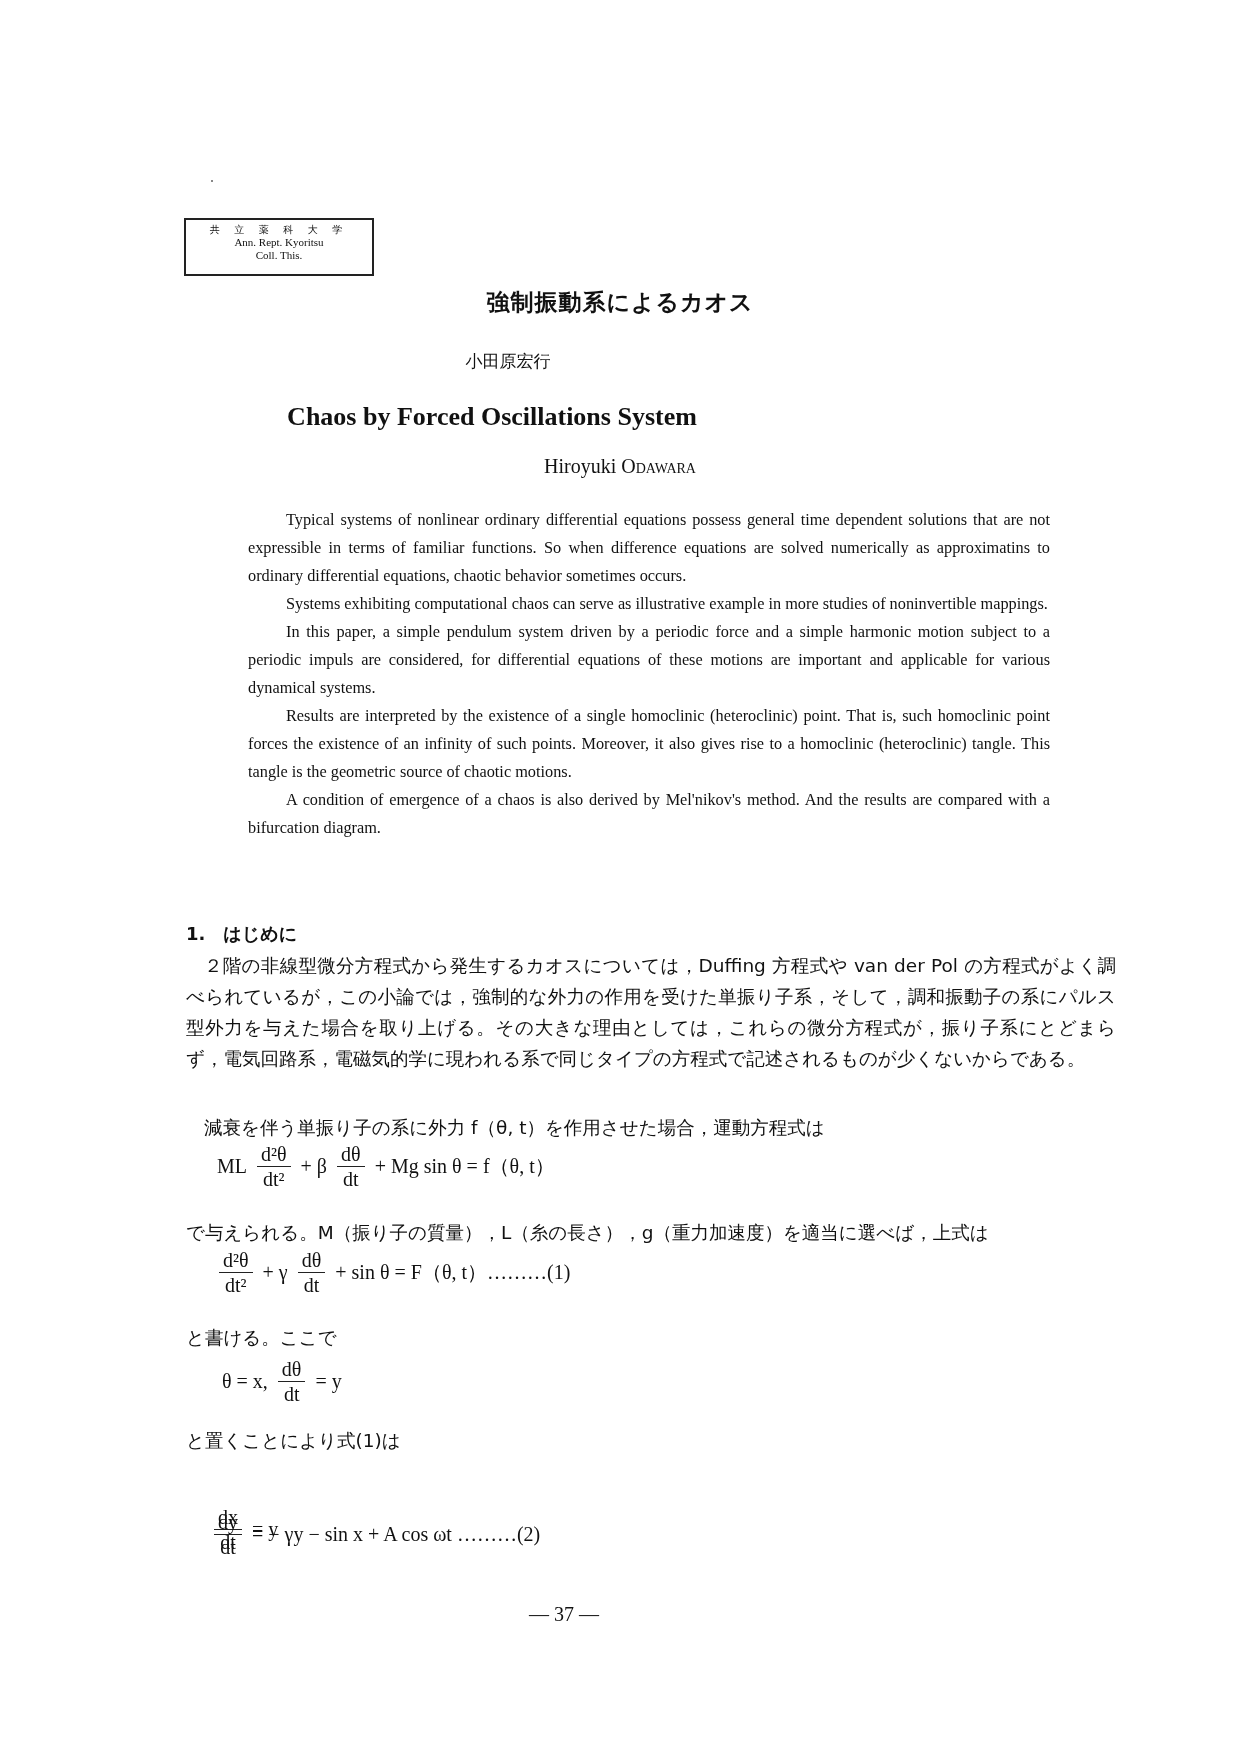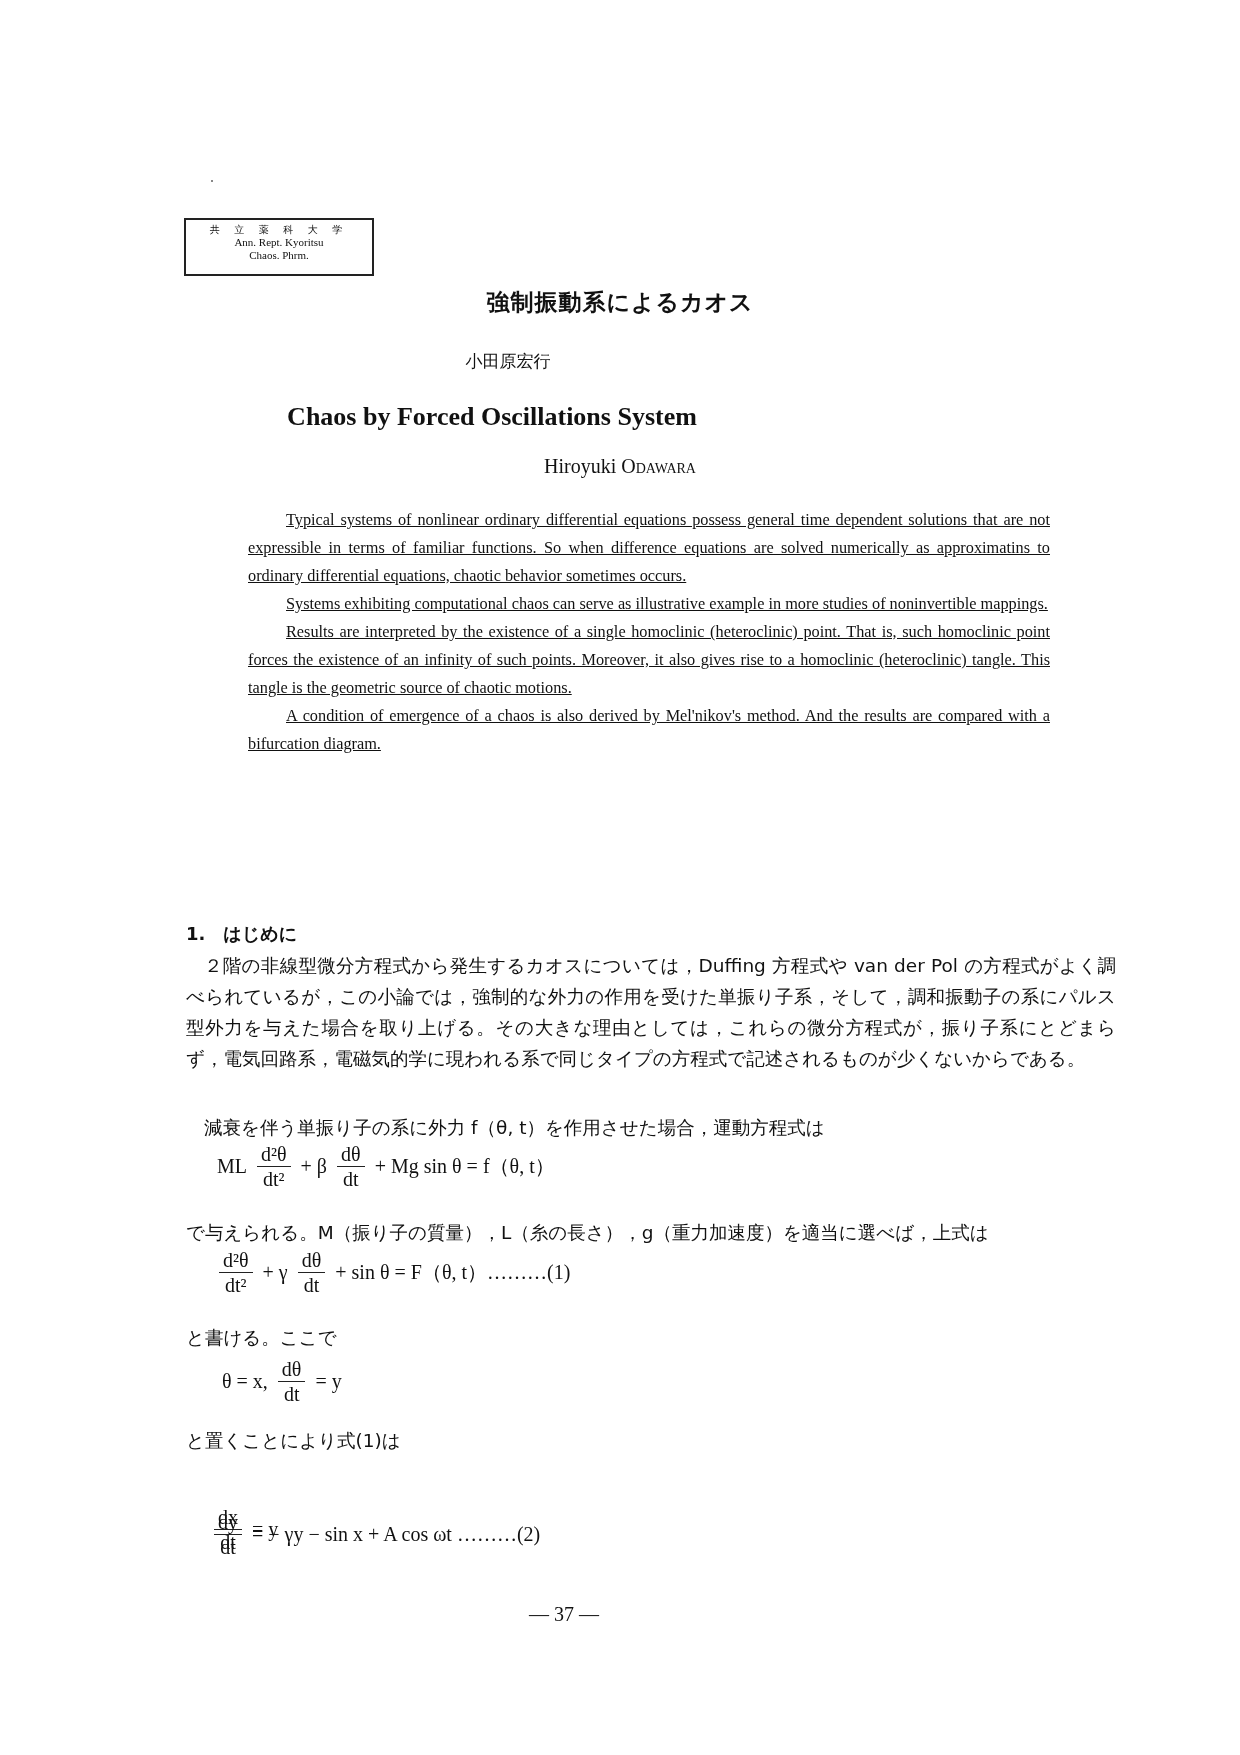--- a/index.html
+++ b/index.html
@@ -9,54 +9,55 @@
   .stamp { left: 184px; top: 218px; width: 190px; height: 58px; border: 2px solid #222;
            border-top-width: 2px; text-align: center; font-size: 11px; line-height: 13px; padding-top: 3px; box-sizing: border-box; }
   .stamp .jp { letter-spacing: 6px; font-size: 10px; }
   .dot { left: 211px; top: 180px; width: 2px; height: 2px; background: #888; }
   .jp-title { left: 0; width: 1240px; top: 287px; text-align: center; font-family: "DejaVu Sans", sans-serif; font-weight: bold; font-size: 23px; letter-spacing: 1px; }
   .jp-author { left: 0; width: 1016px; top: 350px; text-align: center; font-family: "DejaVu Sans", sans-serif; font-size: 17px; }
   .en-title { left: 0; width: 984px; top: 402px; text-align: center; font-weight: bold; font-size: 26px; }
   .en-author { left: 0; width: 1240px; top: 455px; text-align: center; font-size: 20px; }
   .en-author .sc { font-variant: small-caps; }
   .abstract { left: 248px; width: 802px; top: 506px; font-size: 16.3px; line-height: 28px; text-align: justify; }
-  .abstract p { margin: 0; text-indent: 38px; text-decoration: underline; }
+  .abstract p { margin: 0; text-indent: 38px; }
   .sec-head { left: 186px; top: 922px; font-family: "DejaVu Sans", sans-serif; font-weight: bold; font-size: 18px; }
   .body-jp { left: 186px; width: 930px; font-family: "DejaVu Sans", sans-serif; font-size: 18.5px; line-height: 31px; text-align: justify; }
   .body-jp p { margin: 0; }
   .indent { text-indent: 18px; }
   .math { font-family: "Liberation Serif", "DejaVu Serif", serif; font-size: 20px; display: flex; align-items: center; }
   .frac { display: inline-flex; flex-direction: column; align-items: center; margin: 0 6px; line-height: 24px; }
   .frac .num { border-bottom: 1px solid #222; padding: 0 4px; }
   .frac .den { padding: 0 4px; }
   .math .t { margin: 0 4px; white-space: pre; }
   .pagenum { left: 0; width: 1128px; top: 1603px; text-align: center; font-size: 20px; }
 </style>
 </head>
 <body>
 
 <div class="abs dot"></div>
 
 <div class="abs stamp">
   <div class="jp">共 立 薬 科 大 学</div>
   <div>Ann. Rept. Kyoritsu</div>
-  <div>Chaos. Phrm.</div>
+  <div>Coll. This.</div>
 </div>
 
 <div class="abs jp-title">強制振動系によるカオス</div>
 <div class="abs jp-author">小田原宏行</div>
 <div class="abs en-title">Chaos by Forced Oscillations System</div>
 <div class="abs en-author">
   <span>Hiroyuki</span>
   <span class="sc">Odawara</span>
 </div>
 
 <div class="abs abstract">
   <p>Typical systems of nonlinear ordinary differential equations possess general time dependent solutions that are not expressible in terms of familiar functions.  So when difference equations are solved numerically as approximatins to ordinary differential equations, chaotic behavior sometimes occurs.</p>
   <p>Systems exhibiting computational chaos can serve as illustrative example in more studies of noninvertible mappings.</p>
+  <p>In this paper, a simple pendulum system driven by a periodic force and a simple harmonic motion subject to a periodic impuls are considered, for differential equations of these motions are important and applicable for various dynamical systems.</p>
   <p>Results are interpreted by the existence of a single homoclinic (heteroclinic) point.  That is, such homoclinic point forces the existence of an infinity of such points.  Moreover, it also gives rise to a homoclinic (heteroclinic) tangle.  This tangle is the geometric source of chaotic motions.</p>
   <p>A condition of emergence of a chaos is also derived by Mel'nikov's method.  And the results are compared with a bifurcation diagram.</p>
 </div>
 
 <div class="abs sec-head">1.　はじめに</div>
 
 <div class="abs body-jp" style="top:950px;">
   <p class="indent">２階の非線型微分方程式から発生するカオスについては，Duffing 方程式や van der Pol の方程式がよく調べられているが，この小論では，強制的な外力の作用を受けた単振り子系，そして，調和振動子の系にパルス型外力を与えた場合を取り上げる。その大きな理由としては，これらの微分方程式が，振り子系にとどまらず，電気回路系，電磁気的学に現われる系で同じタイプの方程式で記述されるものが少くないからである。</p>
 </div>
 

